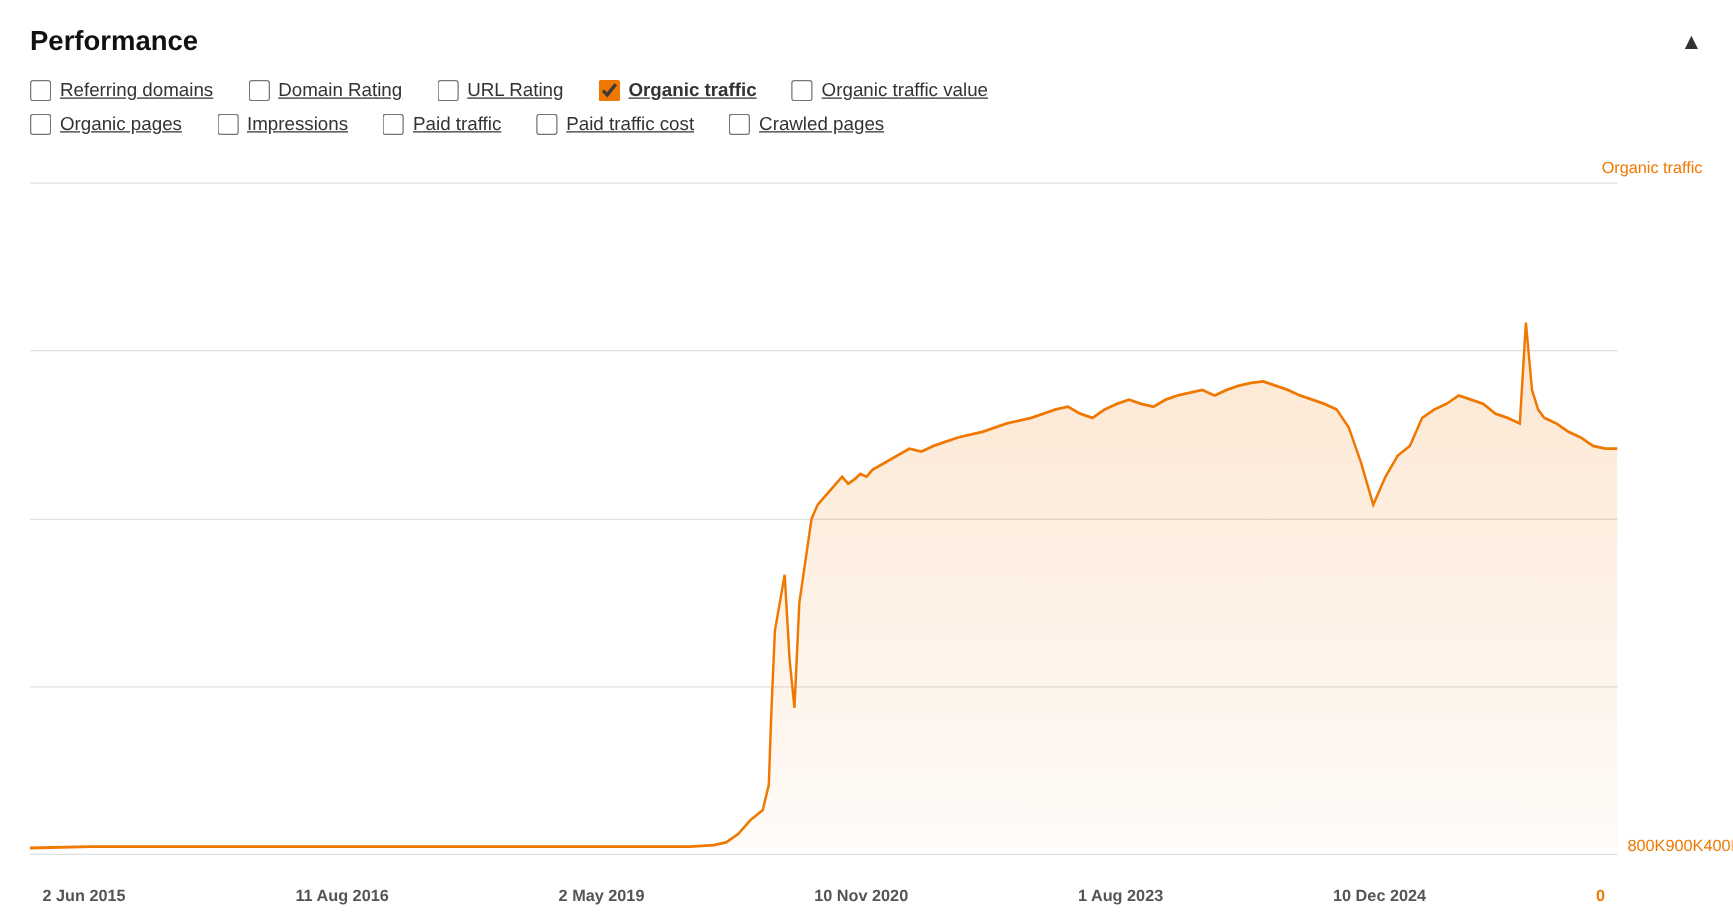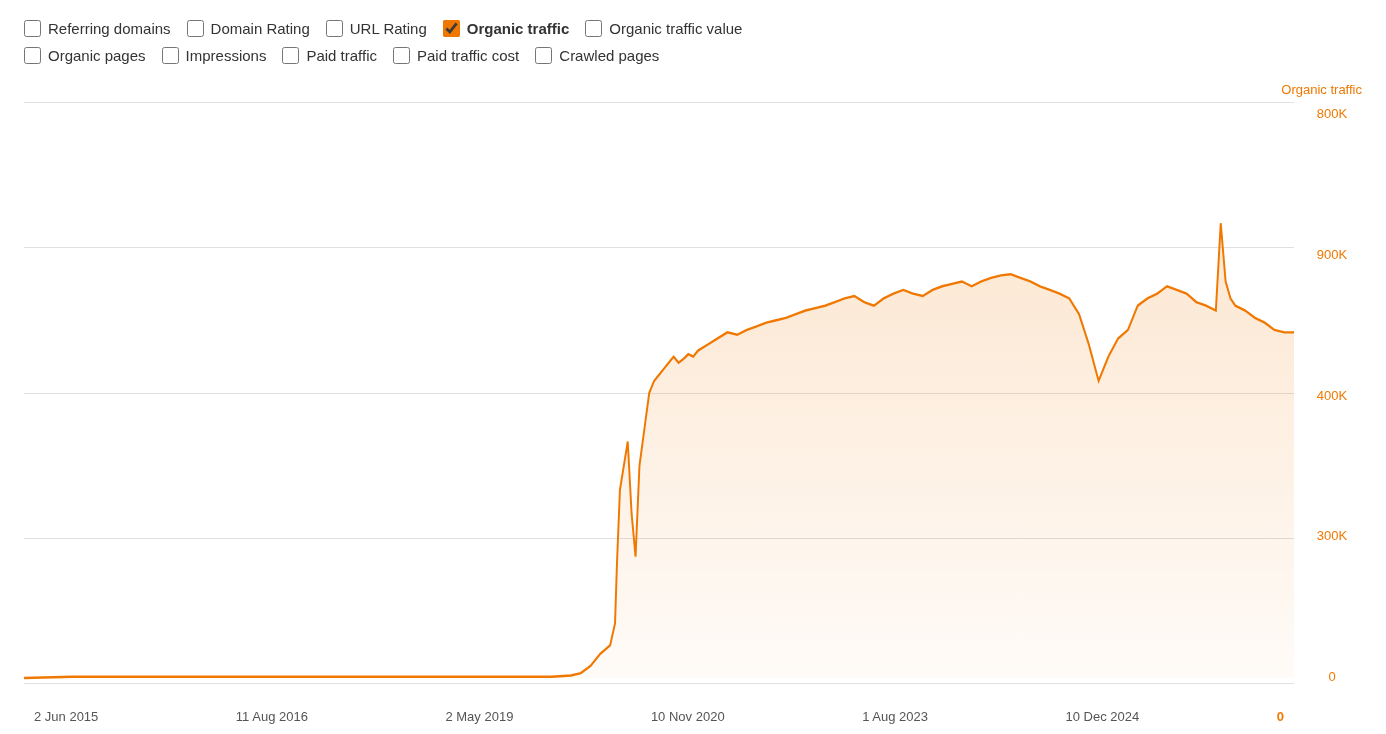--- a/index.html
+++ b/index.html
@@ -30,23 +30,24 @@
       color: #111;
     }
     .collapse-icon {
       font-size: 18px;
       color: #333;
       cursor: pointer;
     }
     .checkboxes-row {
       display: flex;
       align-items: center;
-      gap: 16px;
+      gap: 28px;
       margin-bottom: 10px;
       flex-wrap: wrap;
+      text-decoration: underline;
     }
     .checkbox-item {
       display: flex;
       align-items: center;
       gap: 7px;
       font-size: 15px;
       color: #333;
       cursor: pointer;
     }
     .checkbox-item input[type="checkbox"] {
@@ -67,26 +68,26 @@
       position: absolute;
       top: 0;
       right: 0;
       font-size: 13px;
       color: #f07800;
       font-weight: 500;
     }
     .y-axis-labels {
       position: absolute;
       right: 0;
-      top: 24px;
+      top: 4px;
       bottom: 40px;
       display: flex;
-      flex-direction: column;
-      justify-content: space-between;
-      align-items: center;
+      flex-direction: row;
+      justify-content: space-between;
+      align-items: flex-end;
       width: 60px;
     }
     .y-label {
       font-size: 13px;
       color: #f07800;
     }
     .grid-lines {
       position: absolute;
       left: 0;
       right: 68px;
@@ -106,39 +107,44 @@
       bottom: 0;
       left: 0;
       right: 68px;
       display: flex;
       justify-content: space-between;
       padding: 0 10px;
     }
     .x-label {
       font-size: 13px;
       color: #555;
+      font-weight: bold;
     }
     .x-label.orange {
       color: #f07800;
       font-weight: 600;
     }
     svg.chart-svg {
       position: absolute;
       left: 0;
       top: 20px;
       right: 68px;
       bottom: 40px;
       width: calc(100% - 68px);
       height: calc(100% - 60px);
     }
   </style>
 </head>
 <body>
 
 <div class="container">
+  <div class="header">
+    <span class="title">Performance</span>
+    <span class="collapse-icon">▲</span>
+  </div>
 
   <div class="checkboxes-row" id="row1">
   <label class="checkbox-item">
         <input type="checkbox" style="">
         <span>Referring domains</span>
       </label>
       <label class="checkbox-item">
         <input type="checkbox" style="">
         <span>Domain Rating</span>
       </label>

